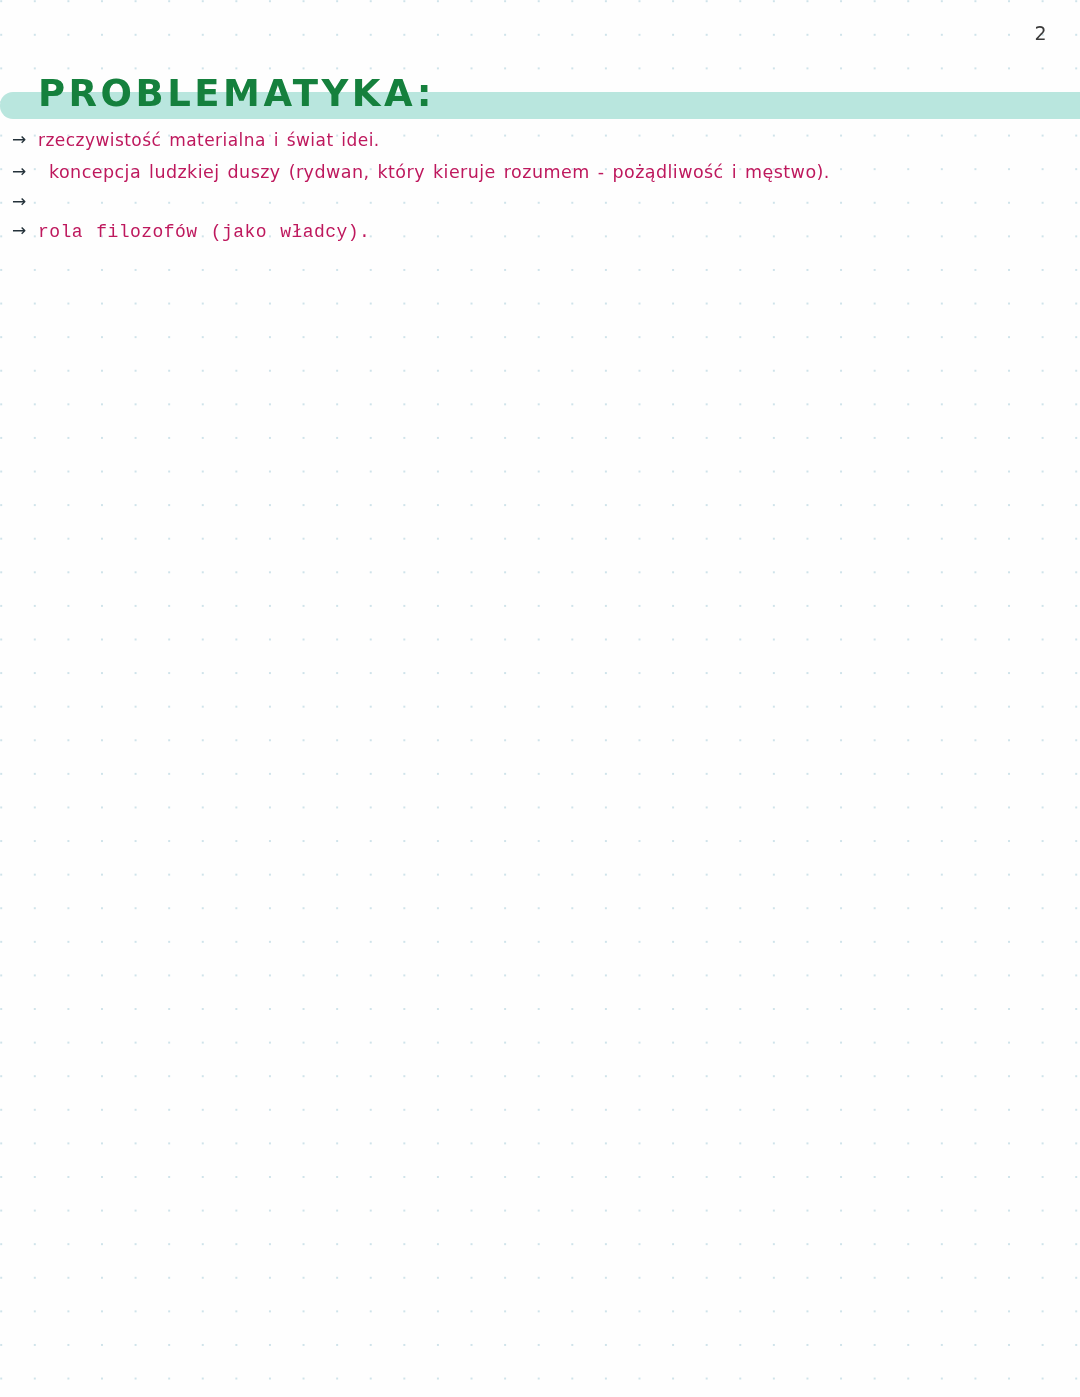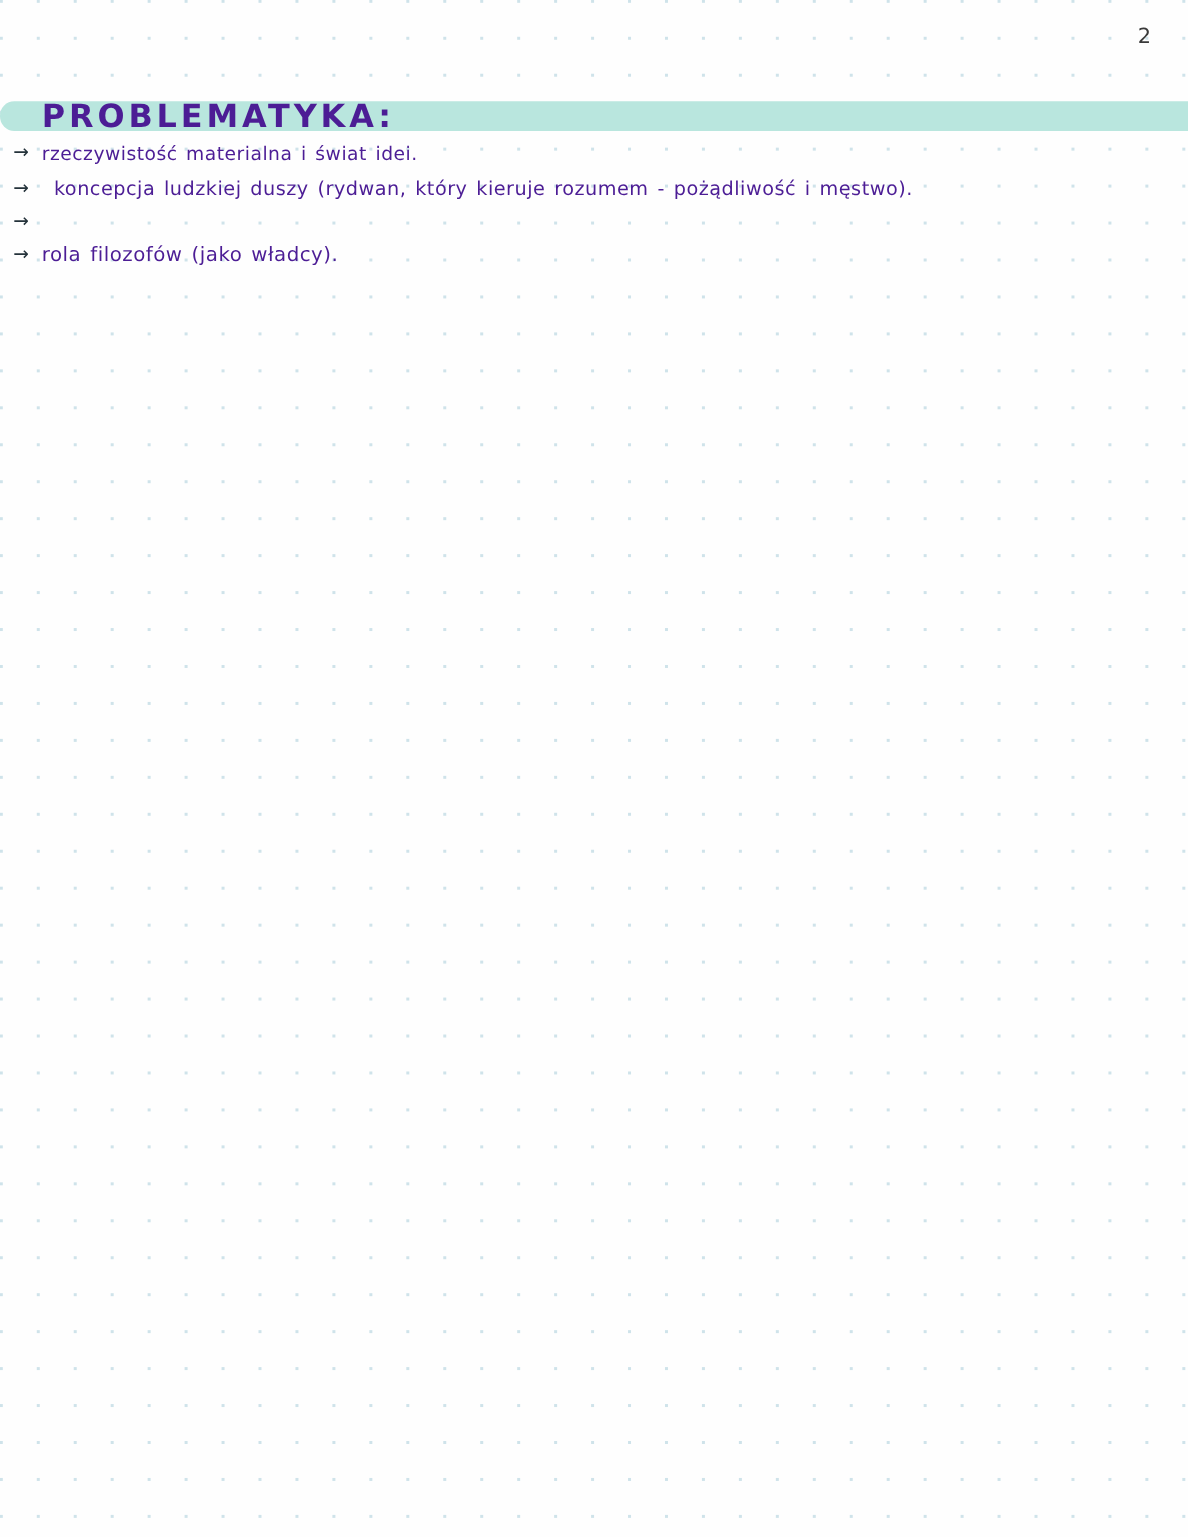--- a/index.html
+++ b/index.html
@@ -44,24 +44,24 @@
     left: 0;
     top: 92px;
     width: 1080px;
     height: 27px;
     background: #b9e6de;
     border-radius: 13px 0 0 13px;
   }
   .heading-text {
     position: absolute;
     left: 38px;
-    top: 88px;
-    font-size: 29px;
+    top: 72px;
+    font-size: 37px;
     font-weight: bold;
-    color: #4c1d95;
+    color: #15803d;
     letter-spacing: 3.5px;
     font-family: "DejaVu Sans", sans-serif;
     white-space: nowrap;
   }
   .notes {
     position: absolute;
     left: 12px;
     top: 128px;
     width: 1050px;
   }
@@ -77,27 +77,27 @@
     font-size: 17px;
     color: #24323a;
     width: 26px;
     line-height: 1;
     transform: translateY(-1px);
   }
   .note-text {
     font-size: 17.5px;
     line-height: 1.45;
     letter-spacing: 0.45px;
-    color: #4c1d95;
+    color: #be185d;
     word-spacing: 2px;
   }
   .note-line.l1 .note-text { font-size: 17px; }
   .note-line.l2 .note-text { font-size: 17.5px; margin-left: 11px; }
   .note-line.l3 .note-text { font-size: 17.5px; }
-  .note-line.l4 .note-text { font-size: 18px; }
+  .note-line.l4 .note-text { font-size: 18px; font-family: Liberation Mono, monospace; }
   .note-line.l2 { margin-bottom: 9px; }
   .note-line.l3 { margin-bottom: 8px; }
 </style>
 </head>
 <body>
 
 <div class="page">
 
   <div class="dot-grid"></div>
 

